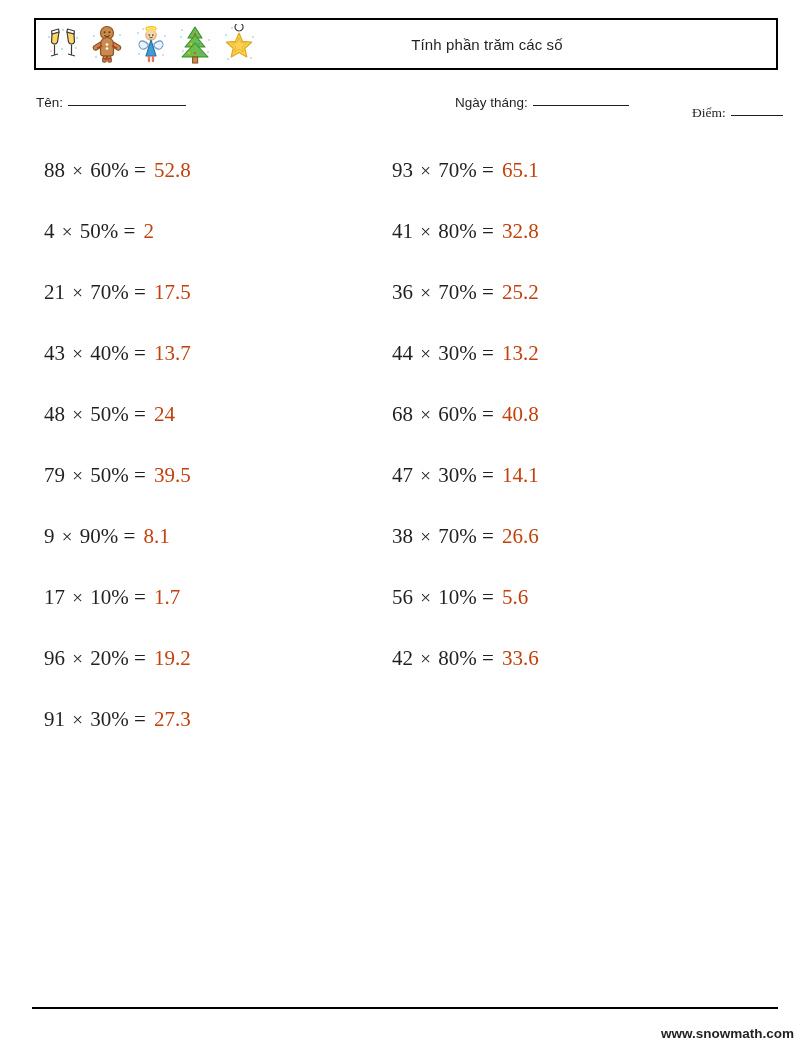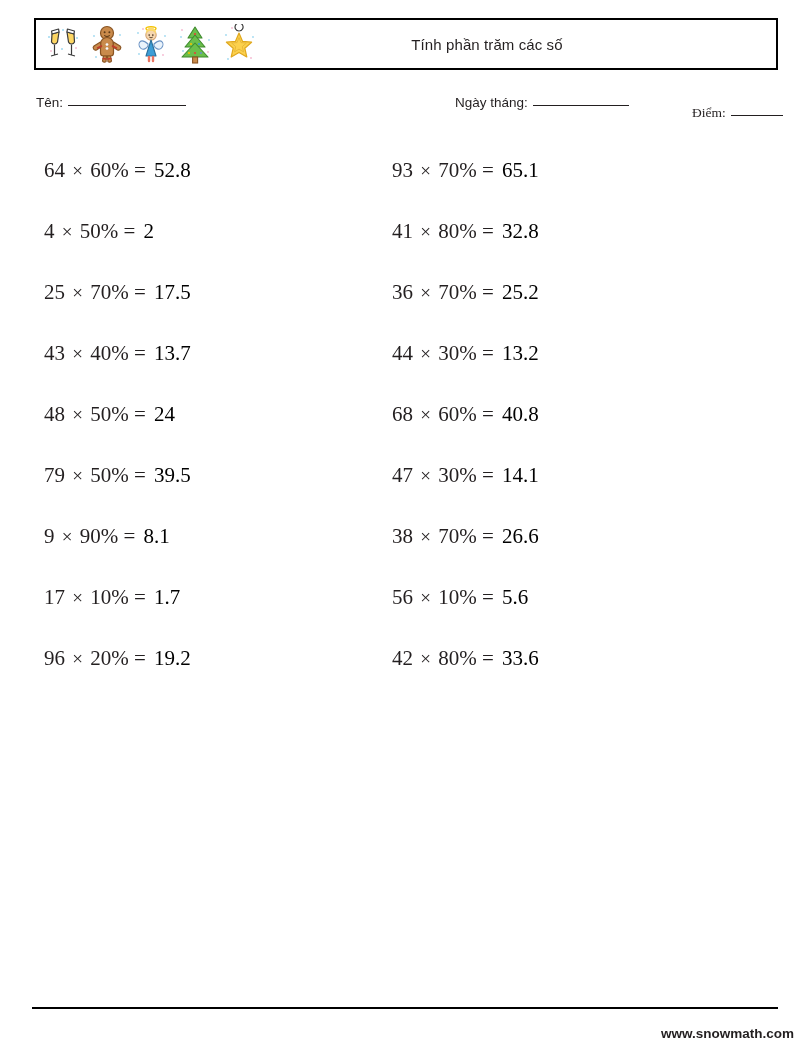--- a/index.html
+++ b/index.html
@@ -104,21 +104,21 @@
     font-size: 21px;
     white-space: nowrap;
     font-family: "Liberation Serif", "DejaVu Serif", serif;
     color: #231f20;
   }
   .problem .op {
     font-size: 19px;
     padding: 0 2px;
   }
   .problem .answer {
-    color: #000000;
+    color: #c2410c;
     padding-left: 3px;
   }
 
   
   .footer-rule {
     position: absolute;
     left: 32px;
     top: 1007px;
     width: 746px;
     height: 0;
@@ -278,29 +278,30 @@
     <span class="blank-line"></span>
   </div>
   <div class="meta-item" id="meta-score">
     <span class="lbl">Điểm:</span>
     <span class="blank-line"></span>
   </div>
 </div>
 
 <div class="problems">
   <div class="col col-left" id="col-left">
-      <div class="problem"><span>64</span> <span class="op">×</span> <span>60%</span> <span>=</span> <span class="answer">52.8</span></div>
+      <div class="problem"><span>88</span> <span class="op">×</span> <span>60%</span> <span>=</span> <span class="answer">52.8</span></div>
       <div class="problem"><span>4</span> <span class="op">×</span> <span>50%</span> <span>=</span> <span class="answer">2</span></div>
-      <div class="problem"><span>25</span> <span class="op">×</span> <span>70%</span> <span>=</span> <span class="answer">17.5</span></div>
+      <div class="problem"><span>21</span> <span class="op">×</span> <span>70%</span> <span>=</span> <span class="answer">17.5</span></div>
       <div class="problem"><span>43</span> <span class="op">×</span> <span>40%</span> <span>=</span> <span class="answer">13.7</span></div>
       <div class="problem"><span>48</span> <span class="op">×</span> <span>50%</span> <span>=</span> <span class="answer">24</span></div>
       <div class="problem"><span>79</span> <span class="op">×</span> <span>50%</span> <span>=</span> <span class="answer">39.5</span></div>
       <div class="problem"><span>9</span> <span class="op">×</span> <span>90%</span> <span>=</span> <span class="answer">8.1</span></div>
       <div class="problem"><span>17</span> <span class="op">×</span> <span>10%</span> <span>=</span> <span class="answer">1.7</span></div>
       <div class="problem"><span>96</span> <span class="op">×</span> <span>20%</span> <span>=</span> <span class="answer">19.2</span></div>
+      <div class="problem"><span>91</span> <span class="op">×</span> <span>30%</span> <span>=</span> <span class="answer">27.3</span></div>
     </div>
   <div class="col col-right" id="col-right">
       <div class="problem"><span>93</span> <span class="op">×</span> <span>70%</span> <span>=</span> <span class="answer">65.1</span></div>
       <div class="problem"><span>41</span> <span class="op">×</span> <span>80%</span> <span>=</span> <span class="answer">32.8</span></div>
       <div class="problem"><span>36</span> <span class="op">×</span> <span>70%</span> <span>=</span> <span class="answer">25.2</span></div>
       <div class="problem"><span>44</span> <span class="op">×</span> <span>30%</span> <span>=</span> <span class="answer">13.2</span></div>
       <div class="problem"><span>68</span> <span class="op">×</span> <span>60%</span> <span>=</span> <span class="answer">40.8</span></div>
       <div class="problem"><span>47</span> <span class="op">×</span> <span>30%</span> <span>=</span> <span class="answer">14.1</span></div>
       <div class="problem"><span>38</span> <span class="op">×</span> <span>70%</span> <span>=</span> <span class="answer">26.6</span></div>
       <div class="problem"><span>56</span> <span class="op">×</span> <span>10%</span> <span>=</span> <span class="answer">5.6</span></div>

